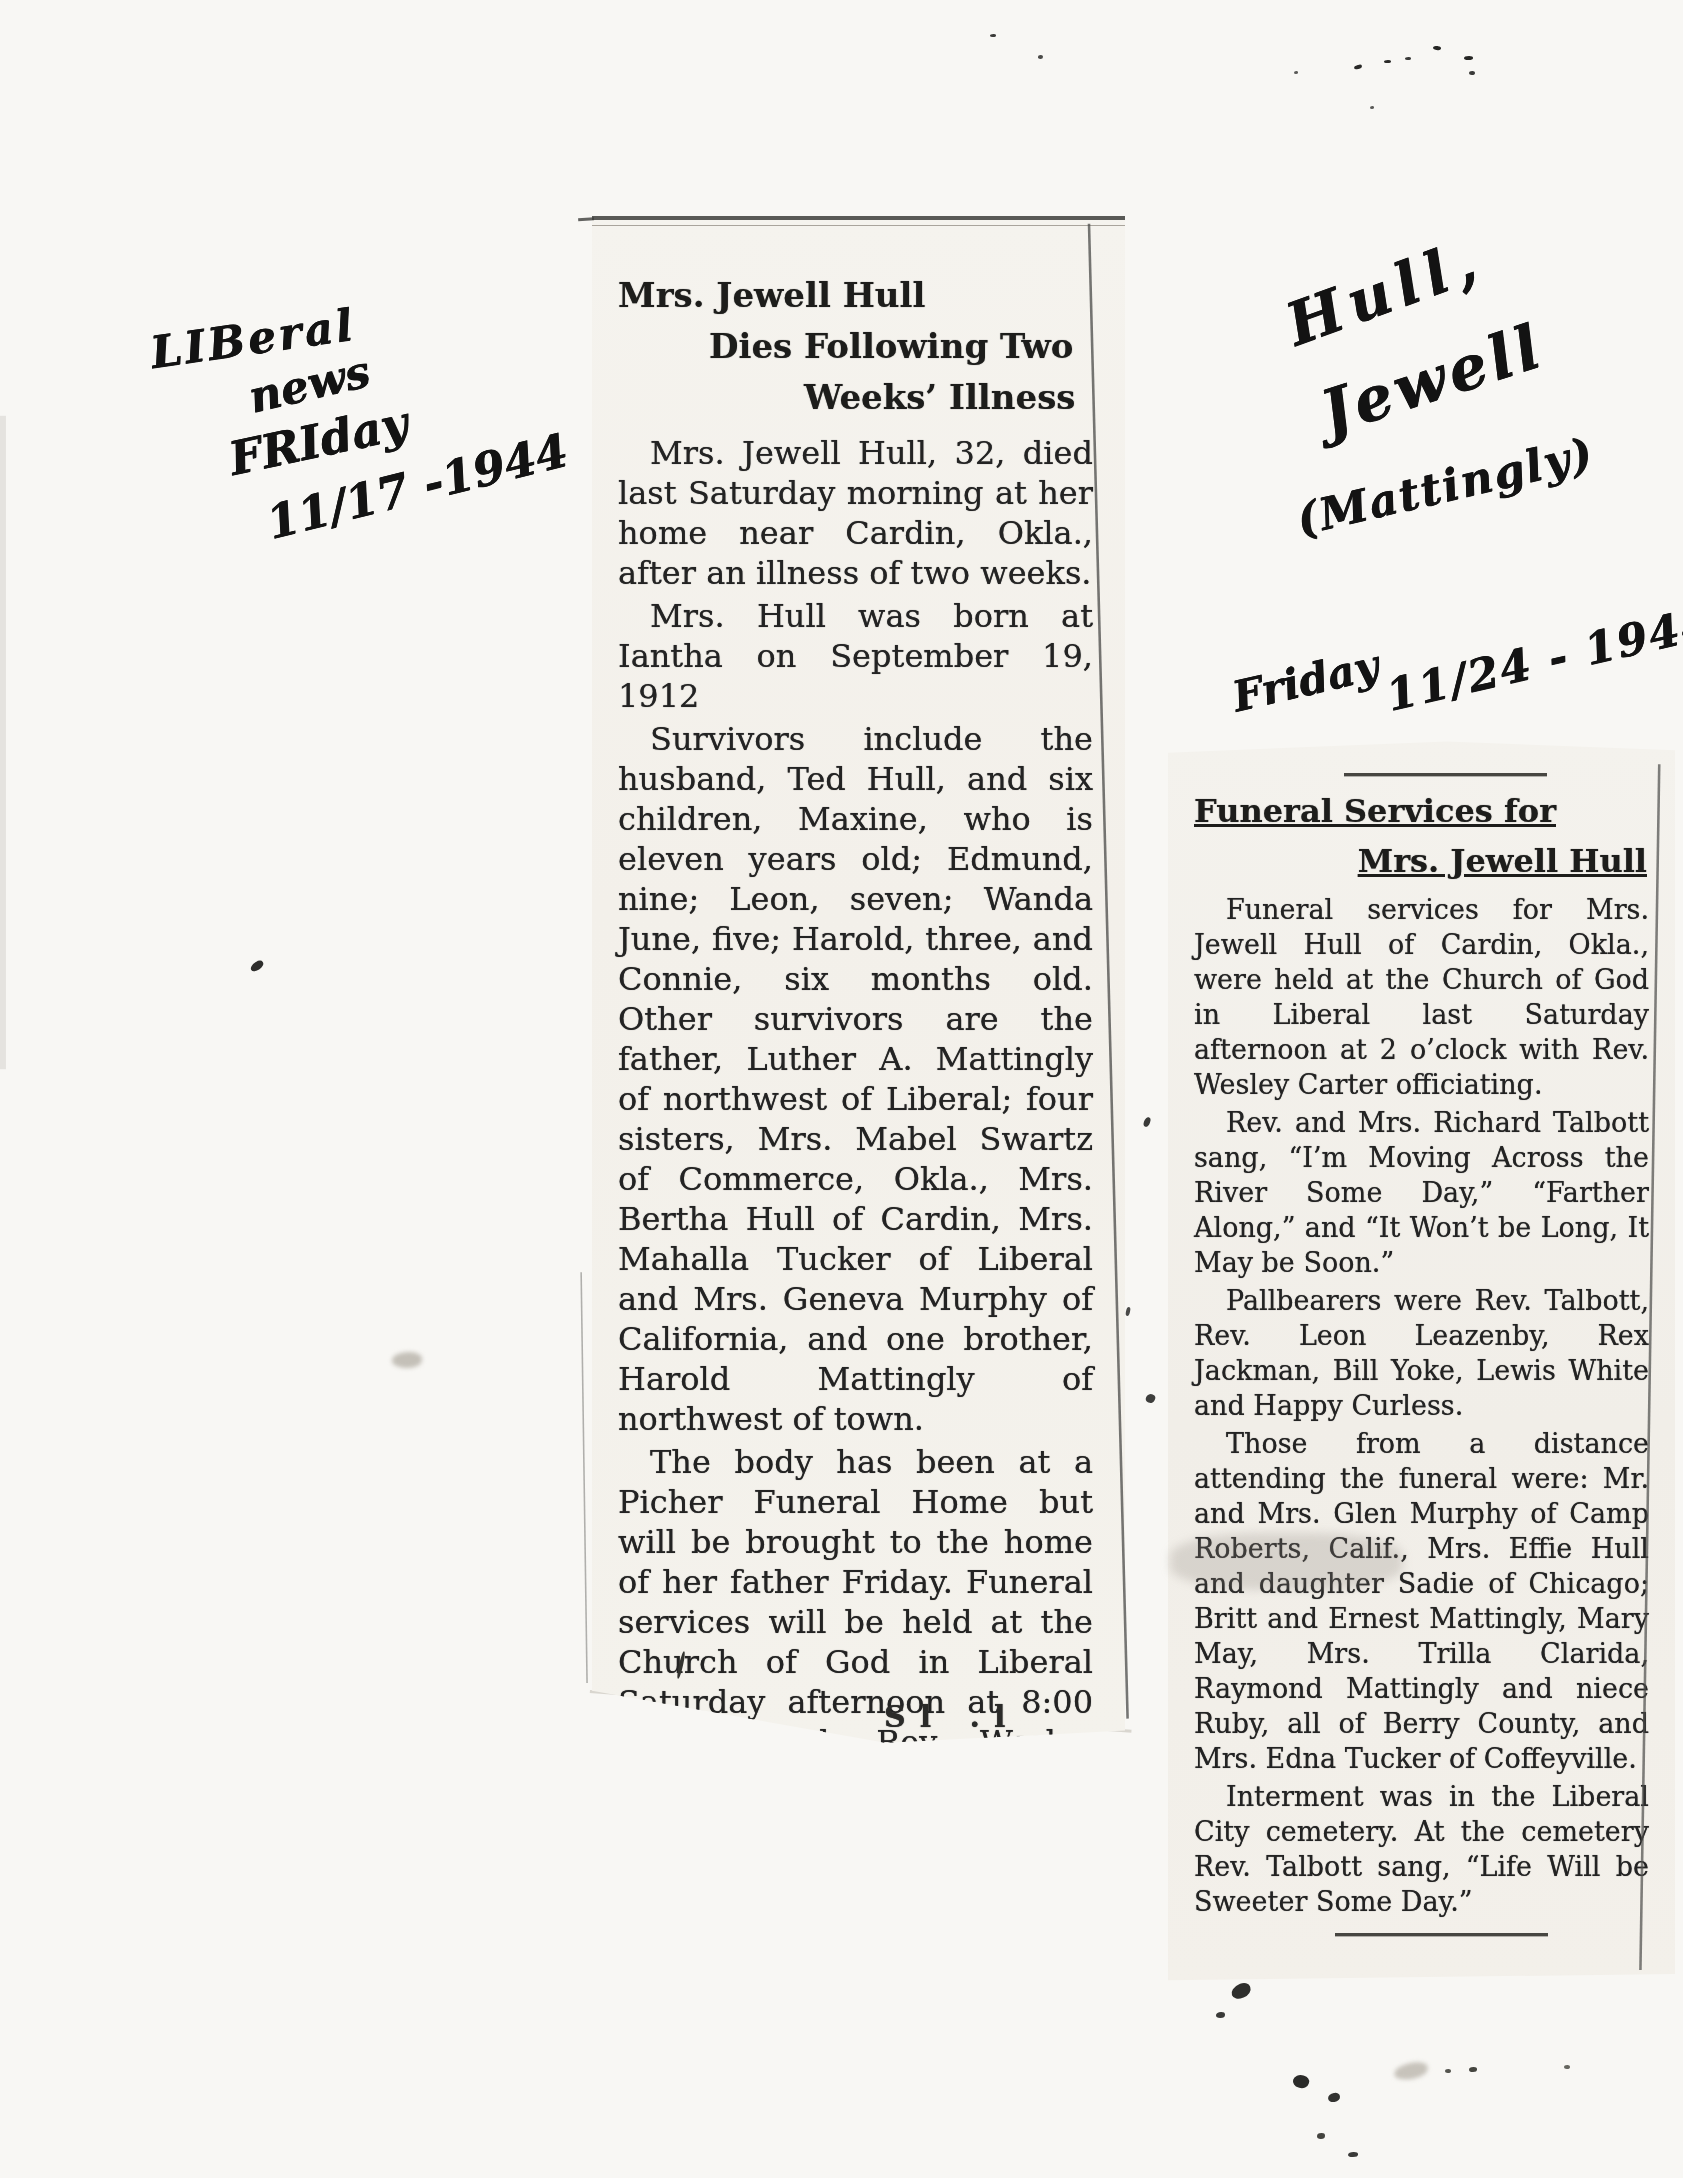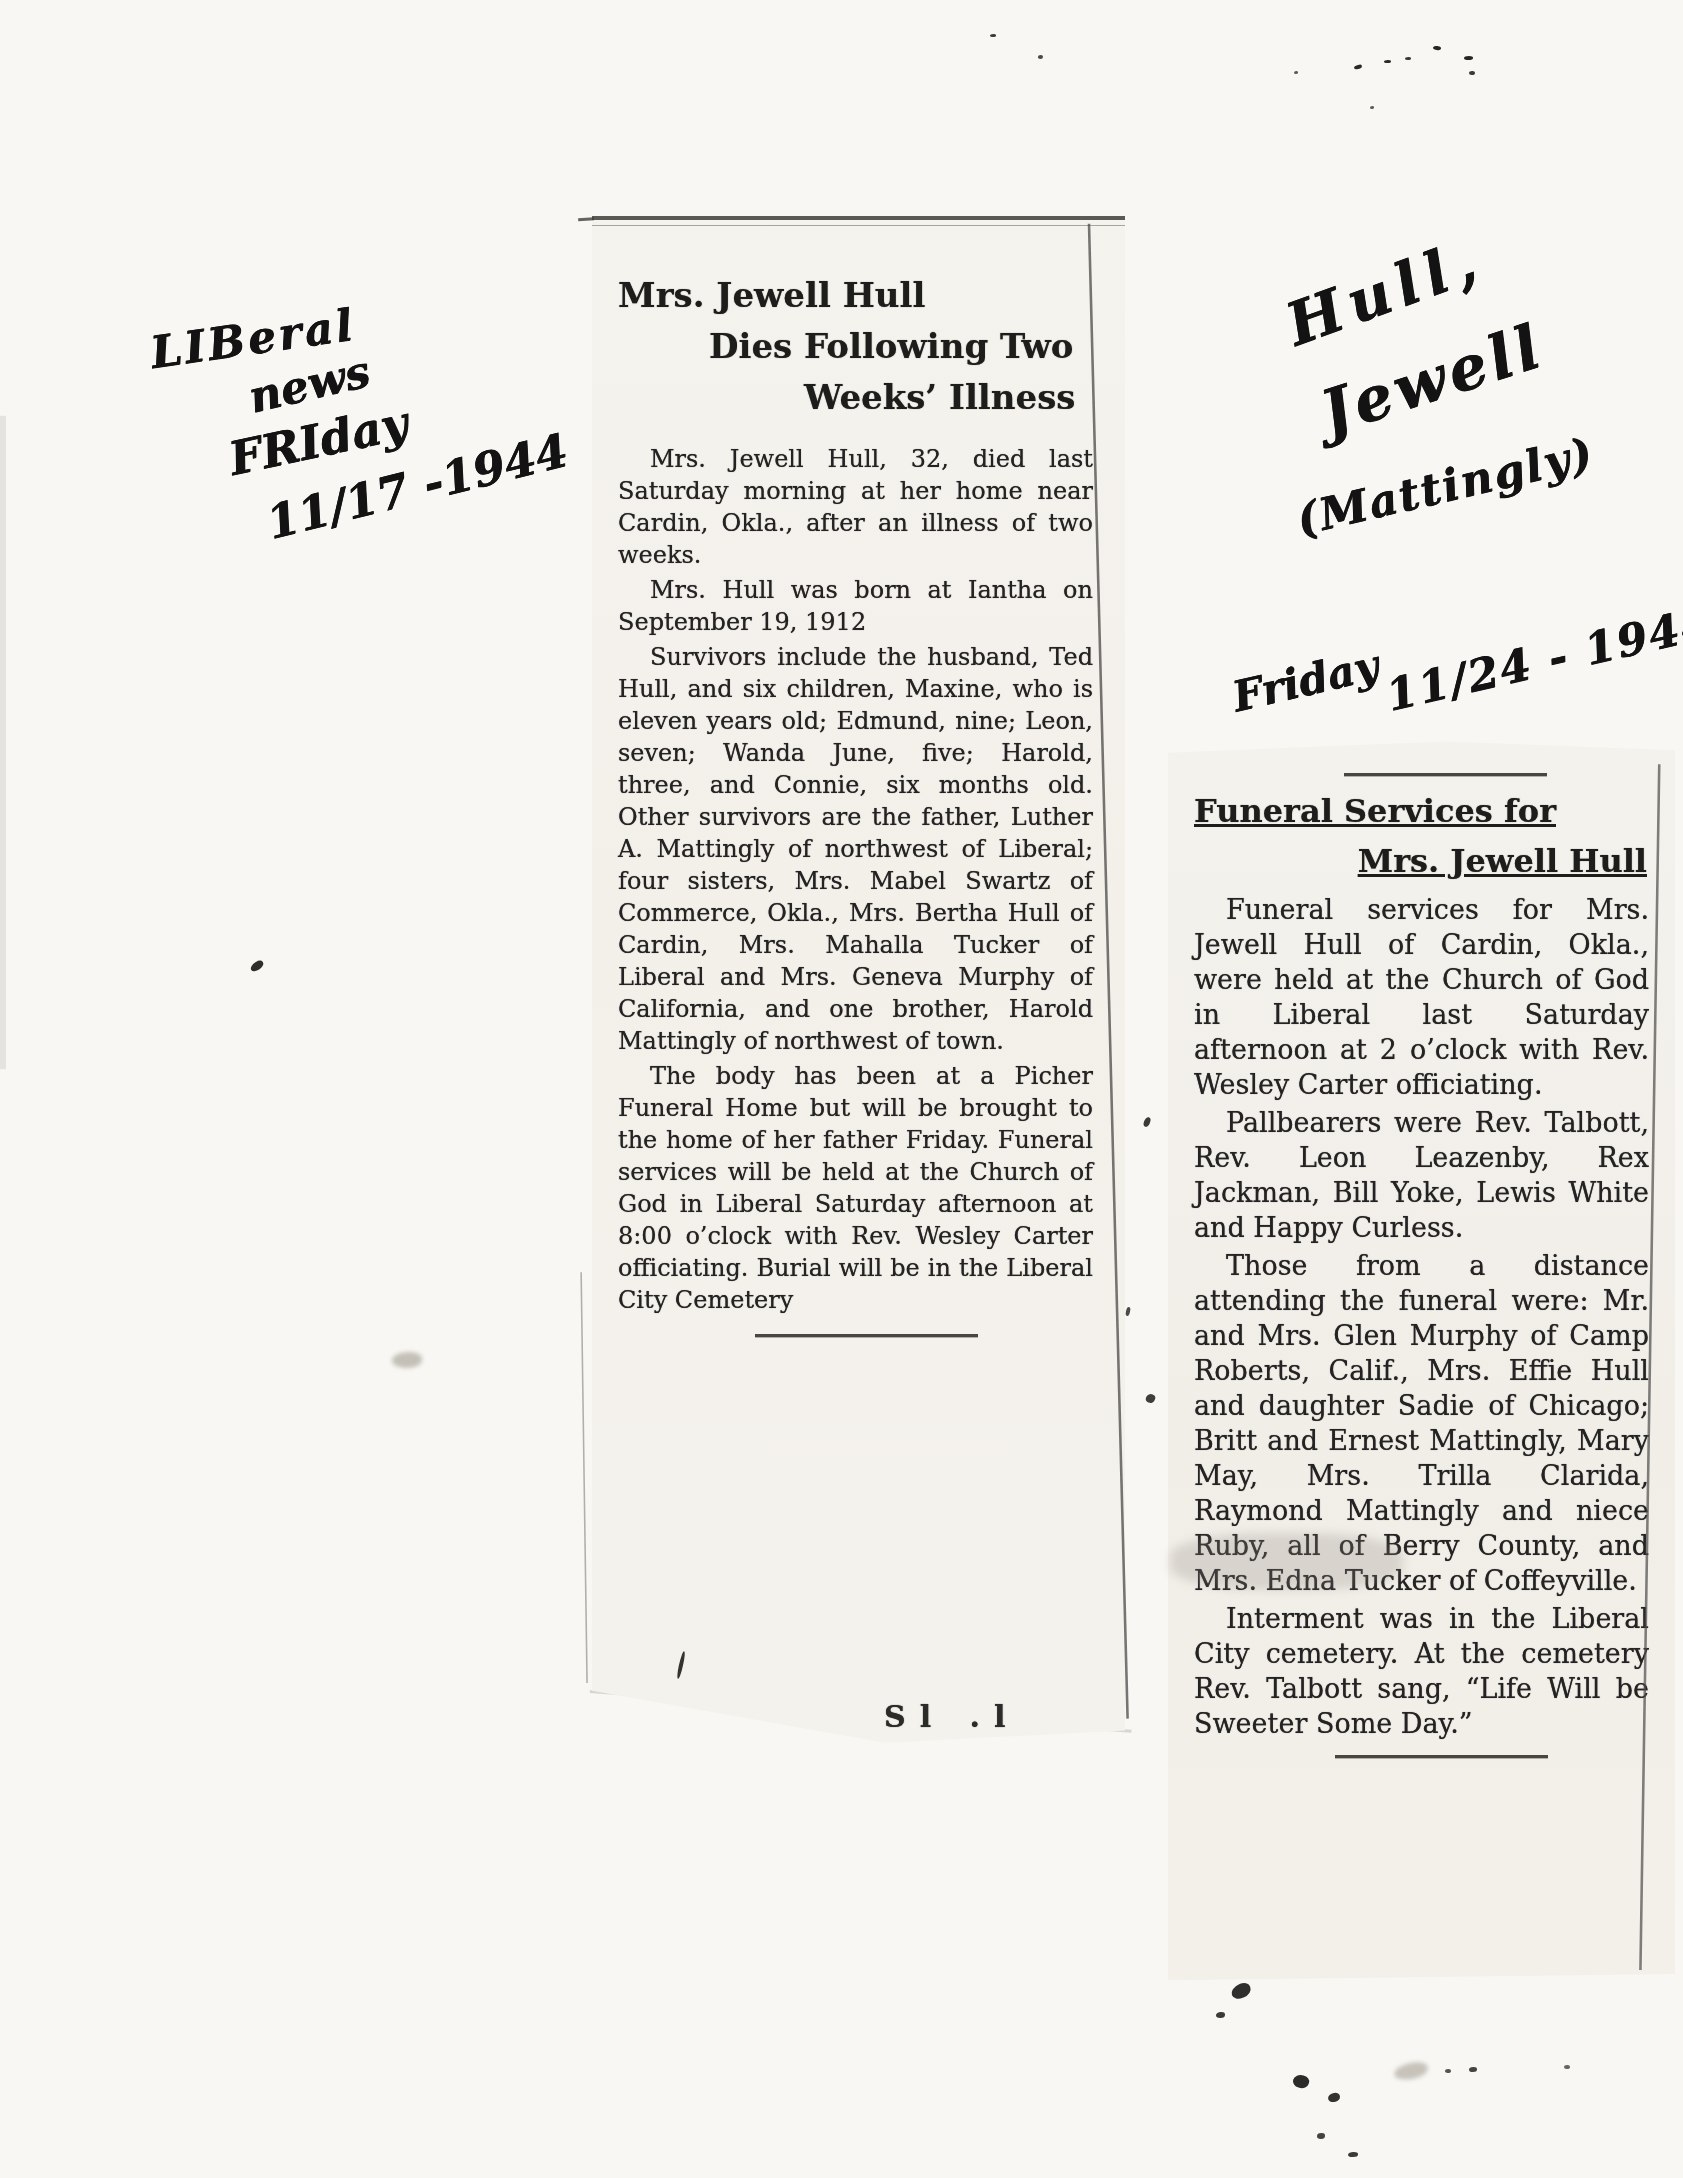--- a/index.html
+++ b/index.html
@@ -20,21 +20,21 @@
   .inner2{padding:0 26px 0 26px;}
   .headline{font-weight:bold;color:#1d1d1b;text-shadow:0 0 1px rgba(25,25,25,.65);}
   #clip1 .headline{font-size:34px;line-height:51px;margin-top:22px;}
   #clip2 .headline{font-size:32px;line-height:50px;margin-top:10px;text-decoration:underline;}
   .headline span{display:block;}
   .hl-i1{padding-left:91px;}
   .hl-i2{padding-left:186px;}
   .hl-right{text-align:right;padding-right:2px;}
   .bodycol p{margin:3px 0 3px 0;text-align:justify;text-indent:32px;
              text-shadow:0 0 0.8px rgba(20,20,20,.75);}
-  #clip1 .bodycol{font-size:24px;line-height:32px;margin-top:20px;}
+  #clip1 .bodycol{font-size:32px;line-height:40px;margin-top:10px;}
   #clip2 .bodycol{font-size:27px;line-height:35px;margin-top:6px;}
   .rule{border:0;height:3px;background:#35342f;opacity:.9;box-shadow:0 1px 0 rgba(60,60,55,.4);}
   #clip1 .rule{width:223px;margin:18px 0 0 137px;}
   #clip2 .rule-top{width:203px;margin:34px 0 6px 150px;}
   #clip2 .rule-bottom{width:213px;margin:14px 0 0 141px;}
   .frag{position:absolute;left:292px;top:1483px;font-size:30px;font-weight:bold;
         letter-spacing:14px;color:#2b2b29;text-shadow:0 0 1px #222;}
   .torn-shadow{position:absolute;left:590px;top:1690px;width:543px;height:3px;
                background:#cfcbc3;transform:rotate(4.2deg);transform-origin:0 0;opacity:.75;}
   
@@ -87,20 +87,21 @@
 
   <div class="clipping" id="clip2">
     <div class="inner2">
       <hr class="rule rule-top">
       <div class="headline">
         <span>Funeral Services for</span>
         <span class="hl-right">Mrs. Jewell Hull</span>
       </div>
       <div class="bodycol">
         <p>Funeral services for Mrs. Jewell Hull of Cardin, Okla., were held at the Church of God in Liberal last Saturday afternoon at 2 o’clock with Rev. Wesley Carter officiating.</p>
+        <p>Rev. and Mrs. Richard Talbott sang, “I’m Moving Across the River Some Day,” “Farther Along,” and “It Won’t be Long, It May be Soon.”</p>
         <p>Pallbearers were Rev. Talbott, Rev. Leon Leazenby, Rex Jackman, Bill Yoke, Lewis White and Happy Curless.</p>
         <p>Those from a distance attending the funeral were:  Mr. and Mrs. Glen Murphy of Camp Roberts, Calif., Mrs. Effie Hull and daughter Sadie of Chicago; Britt and Ernest Mattingly, Mary May, Mrs. Trilla Clarida, Raymond Mattingly and niece Ruby, all of Berry County, and Mrs. Edna Tucker of Coffeyville.</p>
         <p>Interment was in the Liberal City cemetery.  At the cemetery Rev. Talbott sang, “Life Will be Sweeter Some Day.”</p>
       </div>
       <hr class="rule rule-bottom">
     </div>
   </div>
 
   <div class="wash" style="left:1170px;top:1533px;width:233px;height:57px;"></div>
 

